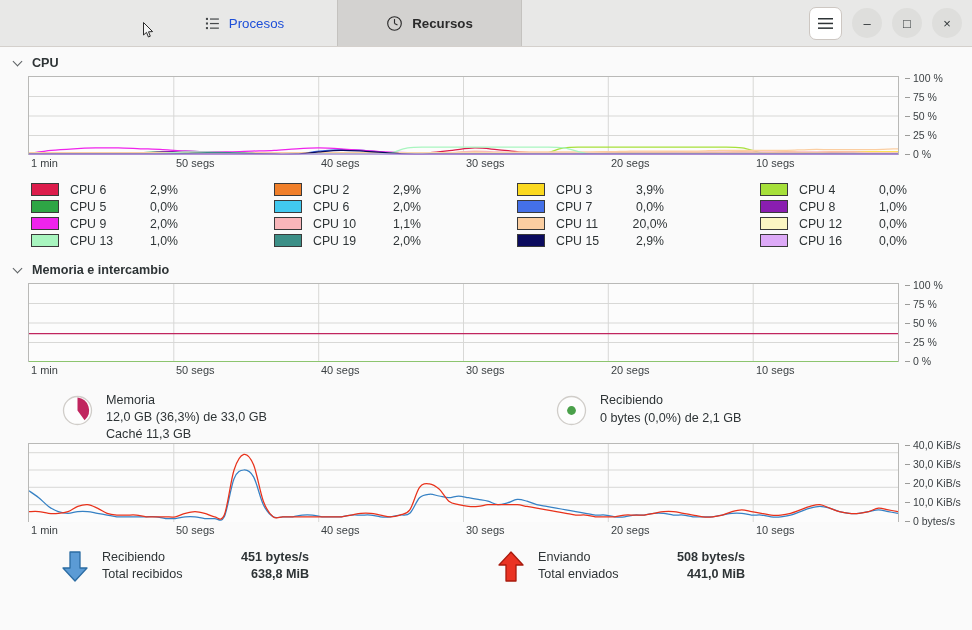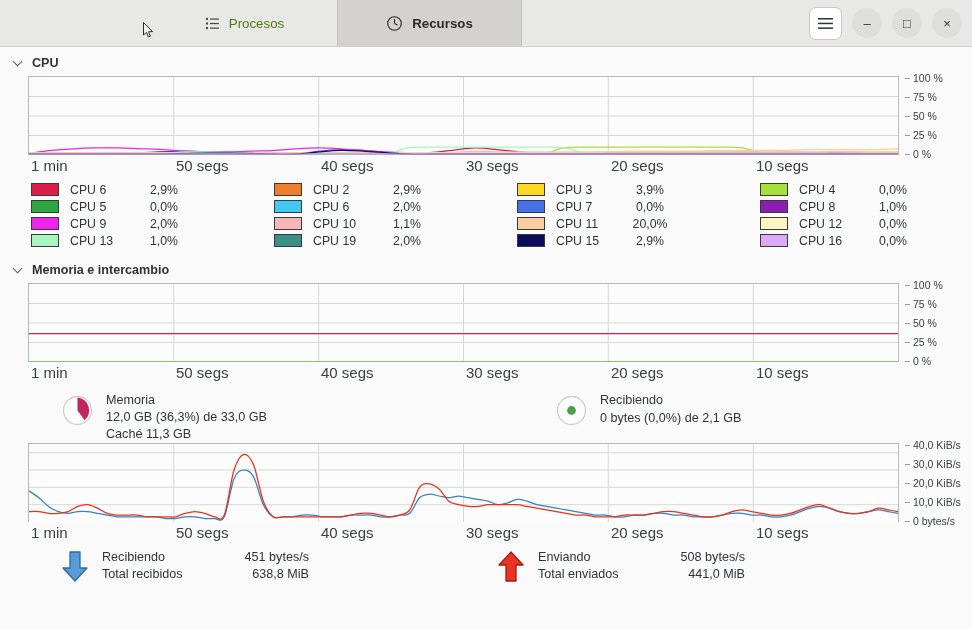--- a/index.html
+++ b/index.html
@@ -26,21 +26,21 @@
     align-items: stretch;
     margin-left: 152px;
   }
   .tab {
     display: flex;
     align-items: center;
     justify-content: center;
     gap: 9px;
     padding: 0 26px;
     font-size: 13.3px;
-    color: #4d7c0f;
+    color: #1d4ed8;
     cursor: pointer;
     min-width: 185px;
     border-left: 1px solid transparent;
     border-right: 1px solid transparent;
   }
   .tab.active {
     background: #d3d2d0;
     font-weight: bold;
     color: #2b2b2b;
     border-left: 1px solid #c4c2bf;
@@ -125,21 +125,21 @@
   }
   .ytick {
     position: absolute;
     left: 0; width: 5px;
     border-top: 1px solid #9b9b99;
   }
   .xaxis {
     position: relative;
     margin-left: 28px;
     height: 18px;
-    font-size: 15px;
+    font-size: 11px;
     color: #3a3f42;
   }
   .xaxis span {
     position: absolute;
     top: 2px;
     white-space: nowrap;
   }
 
   svg.plot { display: block; }
 
@@ -179,21 +179,21 @@
   
   .net-stats {
     display: grid;
     grid-template-columns: 1fr 1fr;
     padding: 9px 0 0 0;
   }
   .nstat { display: flex; align-items: flex-start; padding-left: 60px; }
   .nstat .arrow { margin-right: 12px; margin-top: 1px; flex:none; }
   .nrow { display: flex; font-size: 12.6px; line-height: 17px; }
   .nrow .lbl { width: 112px; }
-  .nrow .val { width: 95px; text-align: right; }
+  .nrow .val { width: 95px; text-align: right; font-weight: bold; }
 </style>
 </head>
 <body>
 
 <div class="titlebar">
   <div class="tabs">
 
     <div class="tab">
       <span class="ticon">
         <svg width="15" height="15" viewBox="0 0 16 16">

